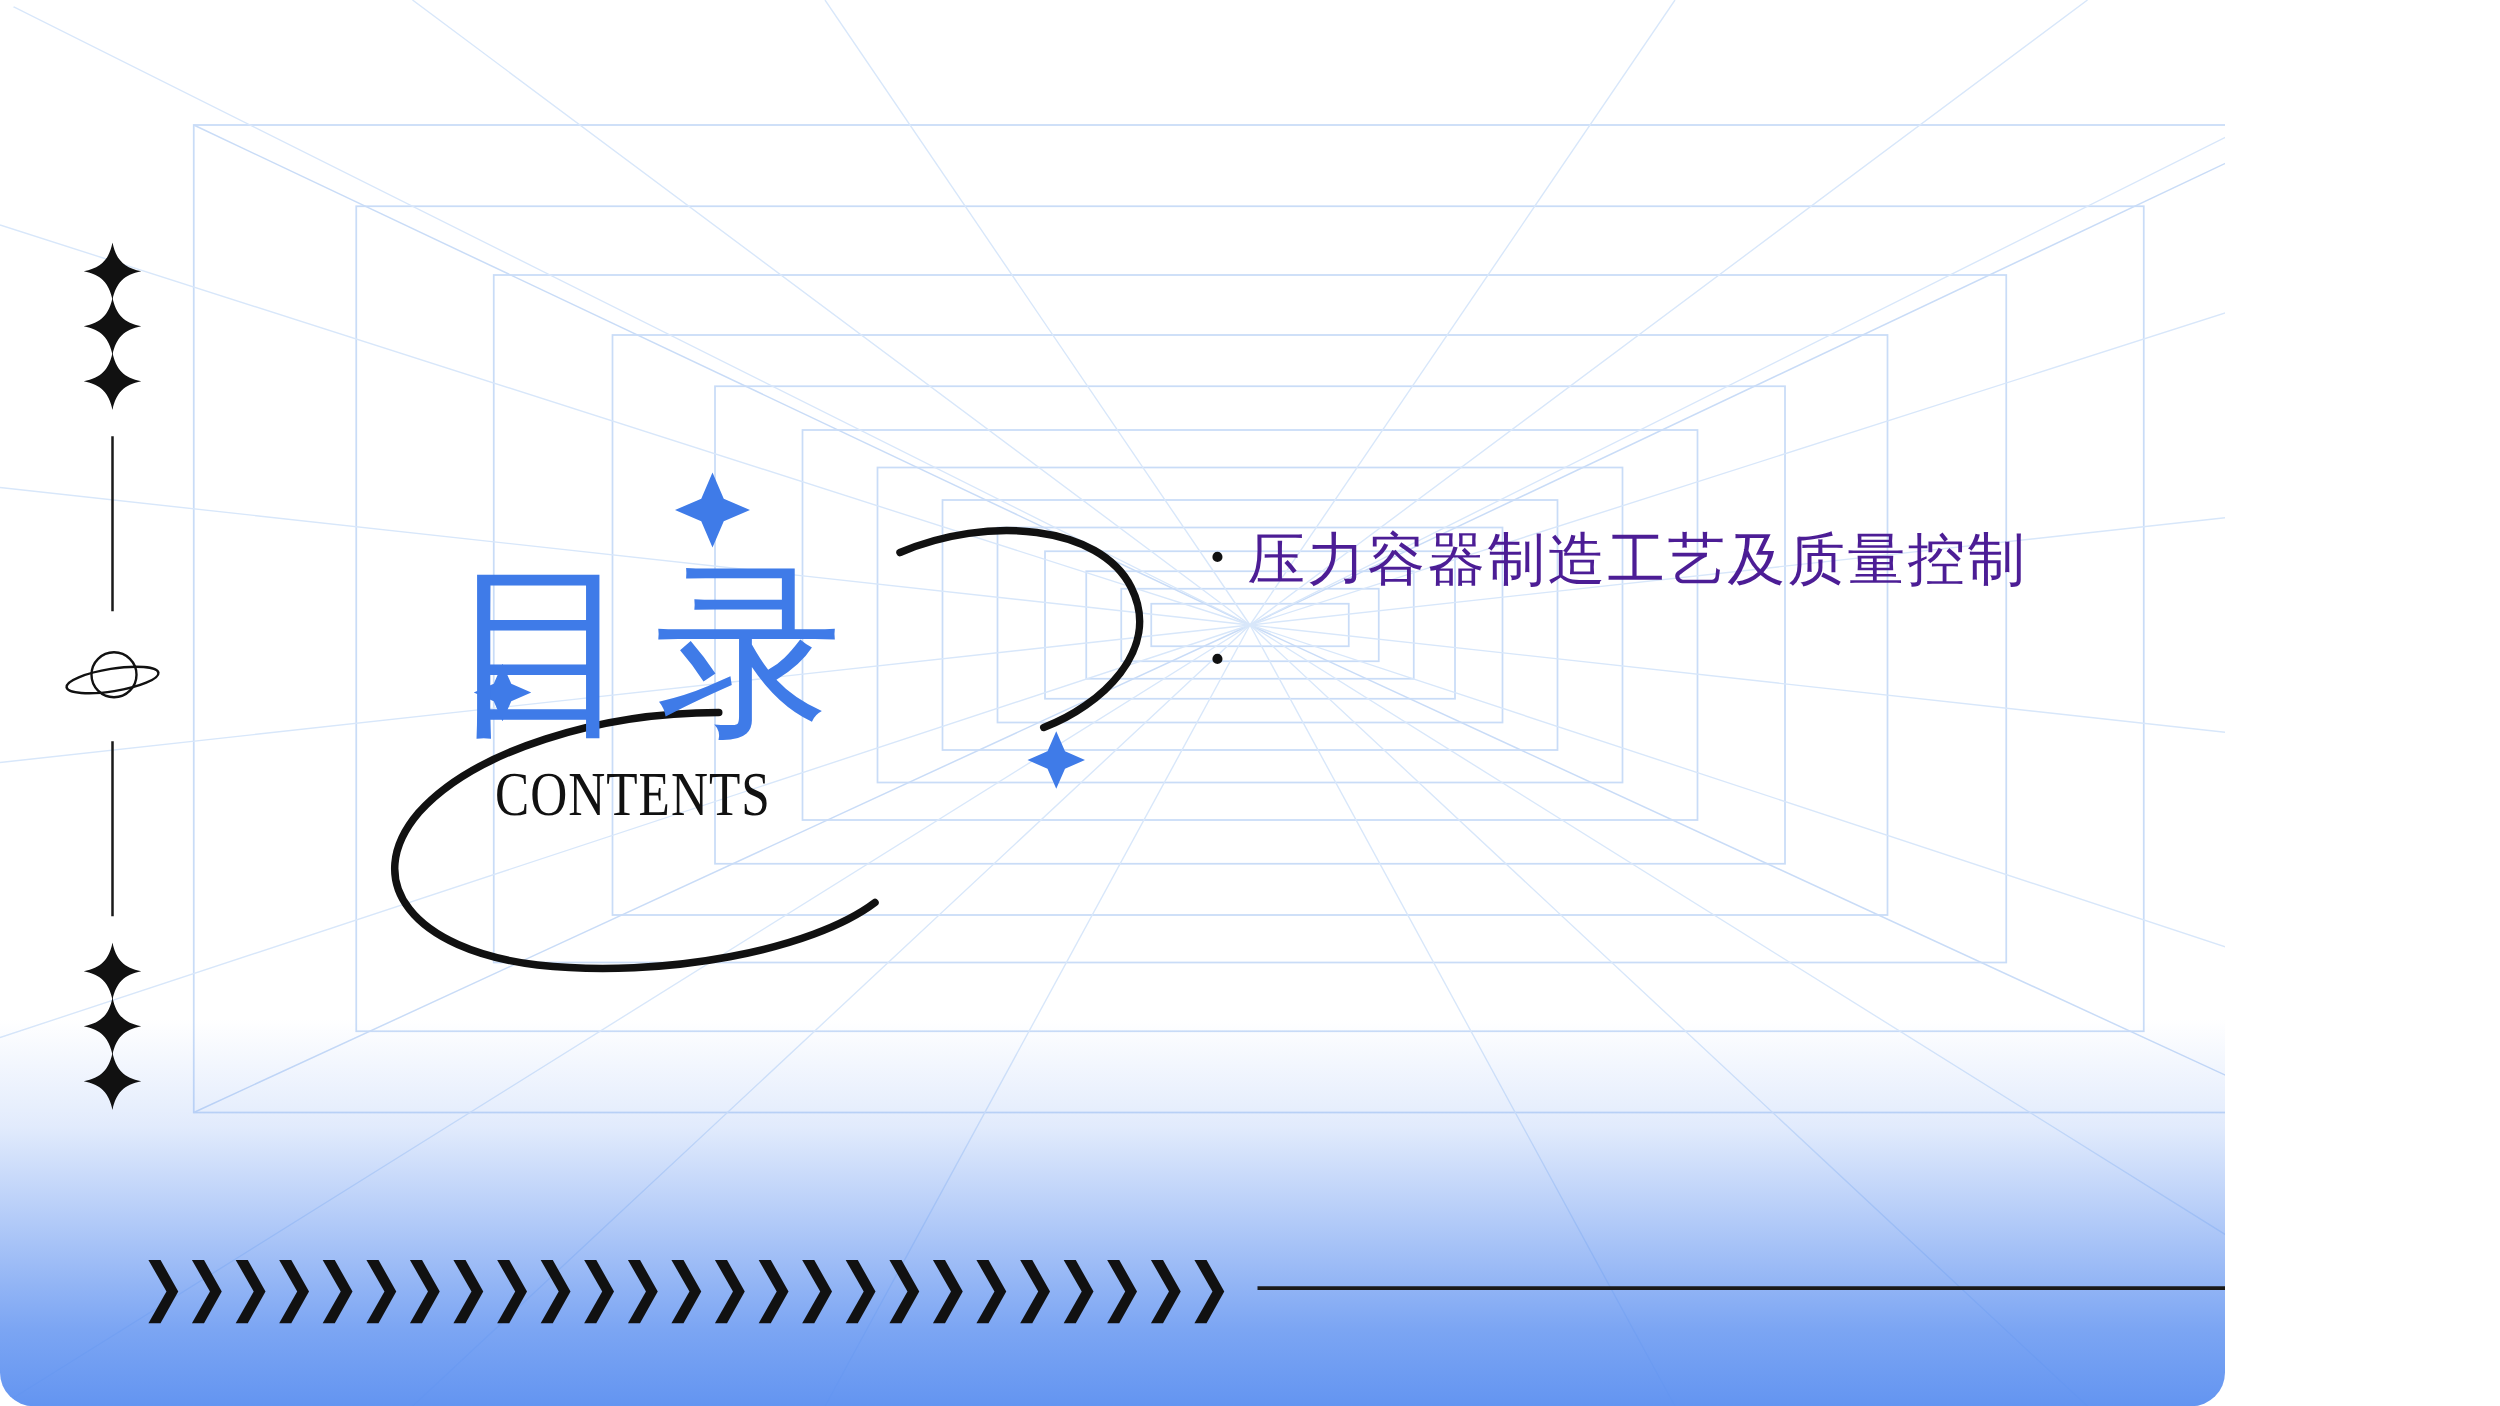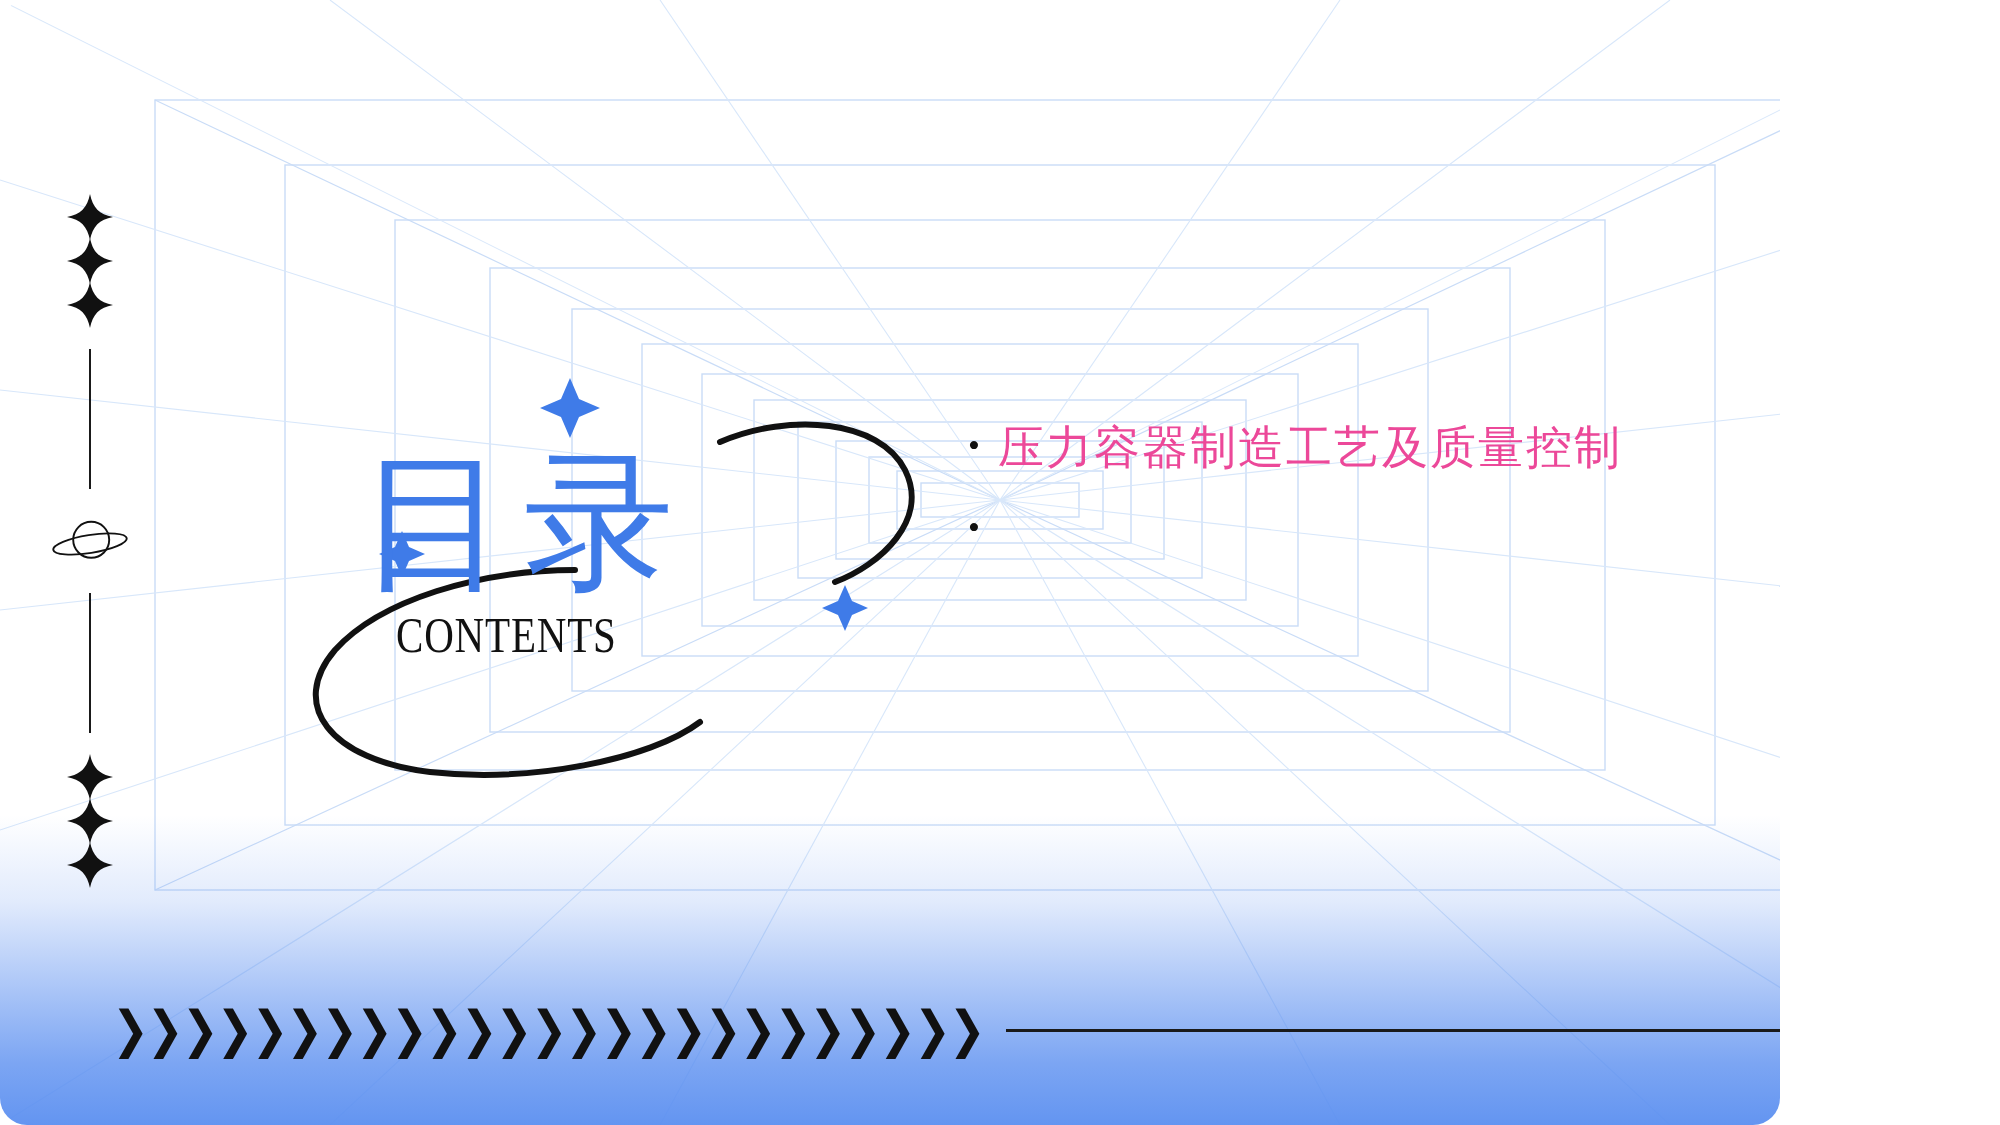--- a/index.html
+++ b/index.html
@@ -91,21 +91,21 @@
     color: #111111;
     line-height: 1;
     margin-right: 18px;
     position: relative;
     top: -6px;
   }
   .bullet-text {
     font-family: Liberation Sans, sans-serif;
     font-size: 46px;
     line-height: 1.2;
-    color: #ec4899;
+    color: #4c1d95;
     letter-spacing: 2px;
   }
   
   .side-deco {
     position: absolute;
     top: 195px;
     width: 120px;
     height: 720px;
     display: flex;
     flex-direction: column;

